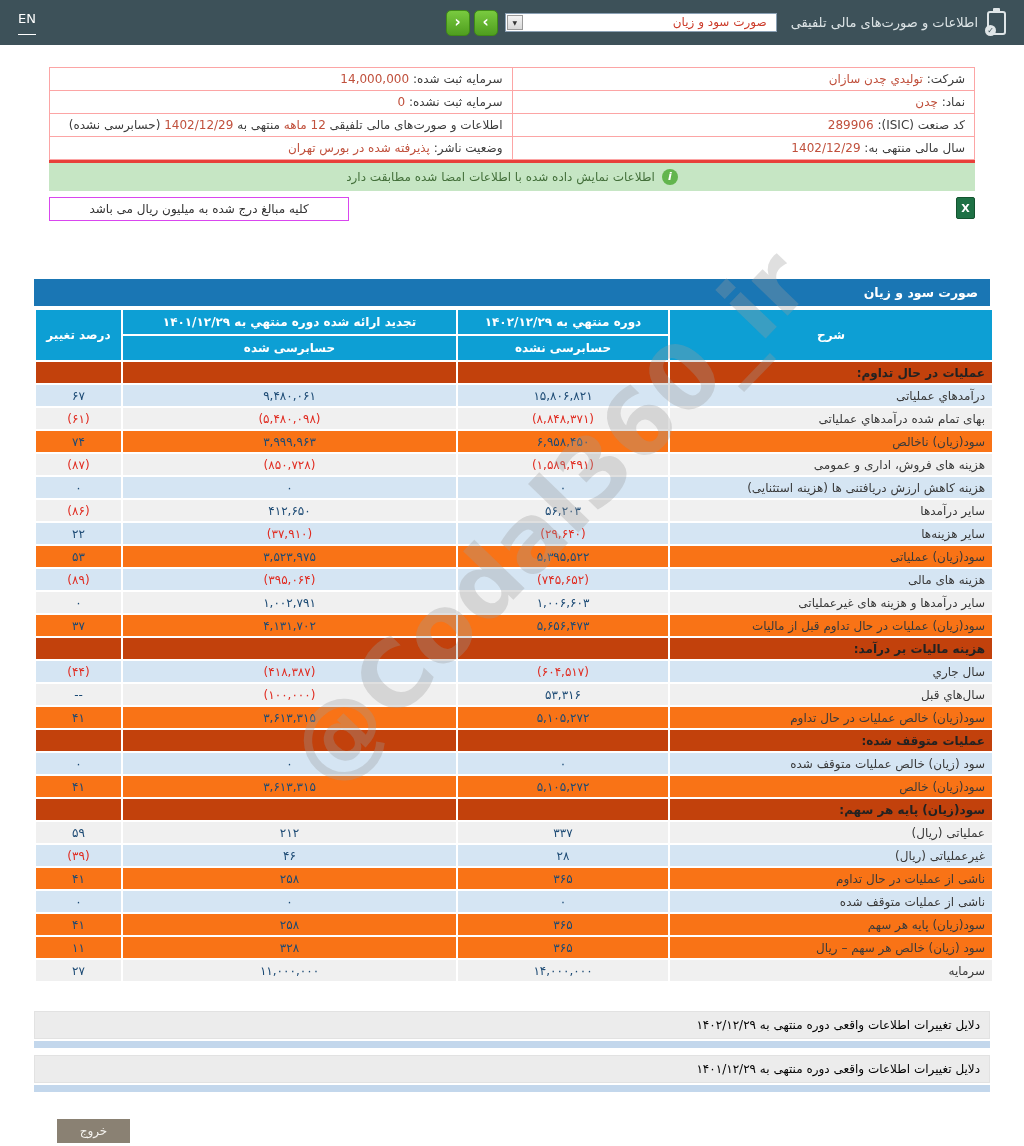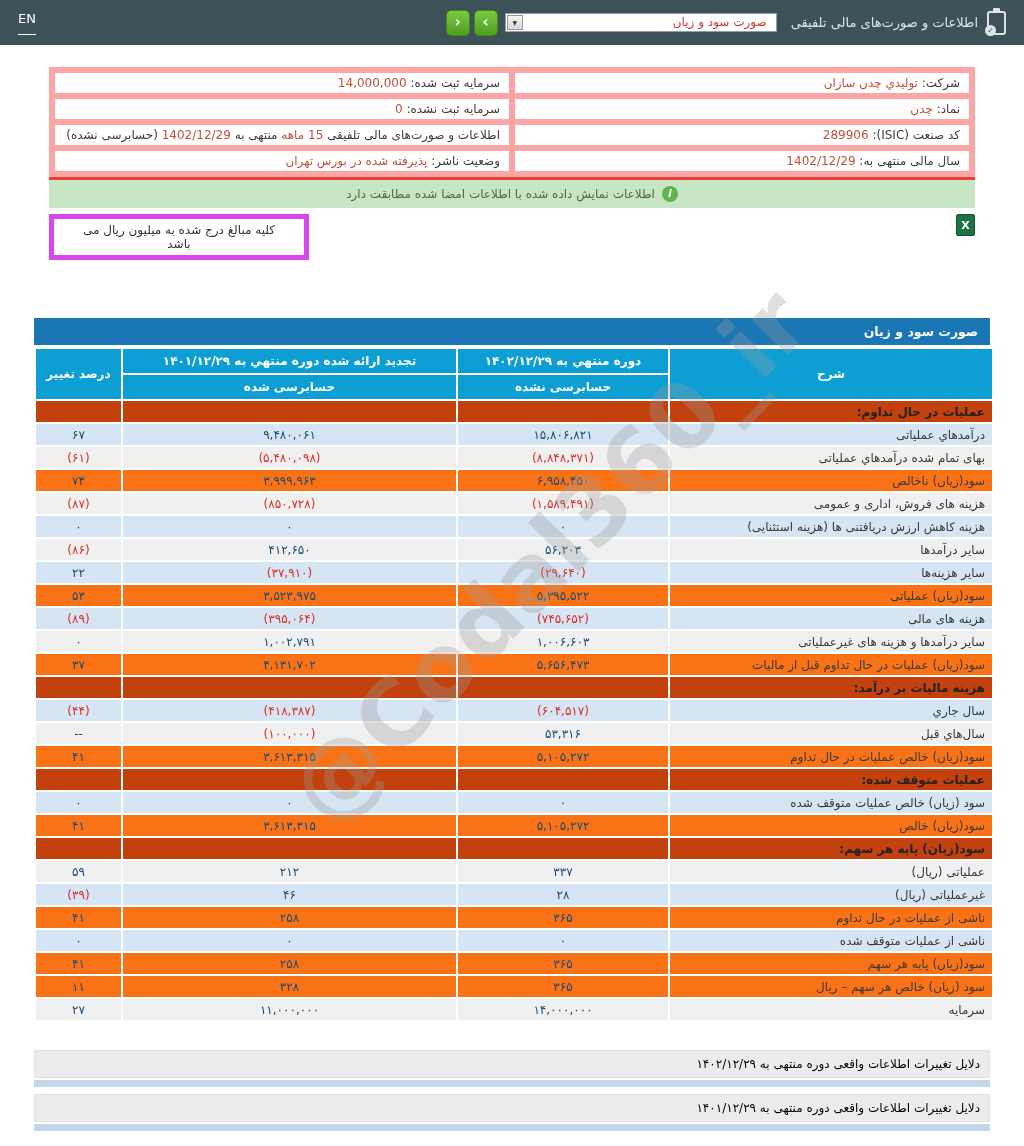--- a/index.html
+++ b/index.html
@@ -17,29 +17,29 @@
   .clipboard-icon .check-circle { position: absolute; bottom: -3px; left: -4px; width: 11px; height: 11px; border-radius: 50%; background: #dfe5e7; color: #3d5159; font-size: 8px; line-height: 11px; text-align: center; font-weight: bold; }
   .topbar-title { color: #dde4e6; font-size: 13px; margin-left: 14px; white-space: nowrap; }
   .select-wrap { width: 272px; height: 19px; background: #ffffff; border: 1px solid #8aa0b4; position: relative; margin-left: 7px; flex: 0 0 auto; cursor: pointer; }
   .select-value { display: block; color: #cc3b2a; font-size: 12px; line-height: 17px; padding: 0 9px; text-align: right; }
   .select-arrow { position: absolute; left: 1px; top: 1px; width: 16px; height: 15px; background: linear-gradient(#f4f4f4, #d8d8d8); border: 1px solid #9a9a9a; color: #333; font-size: 6px; display: flex; align-items: center; justify-content: center; }
   .nav-btn { width: 24px; height: 26px; border-radius: 5px; border: 1px solid #3f8a17; background: linear-gradient(#79ca3f, #4f9e1f); color: #fff; font-size: 15px; font-weight: bold; display: flex; align-items: center; justify-content: center; margin-left: 4px; cursor: pointer; padding-bottom: 2px; }
   .en-link { margin-right: auto; color: #ffffff; font-size: 13px; text-decoration: none; border-bottom: 1px solid #ffffff; padding-bottom: 8px; cursor: pointer; }
   
   .info-section { margin: 22px 49px 0 49px; }
   table.company { width: 100%; border-collapse: collapse; direction: rtl; font-size: 12px; background: #fff; }
-  table.company td { border: 6px solid #fca5a5; padding: 3px 9px; height: 23px; width: 50%; white-space: nowrap; margin-top: 29px; }
+  table.company td { border: 1px solid #fca5a5; padding: 3px 9px; height: 23px; width: 50%; white-space: nowrap; margin-top: 29px; }
   .co-label { color: #3c3c3c; }
   .co-value { color: #c0503c; }
   .red-divider { height: 3px; background: #e8403a; }
   .notice-bar { height: 28px; background: #c6e6c4; display: flex; direction: rtl; align-items: center; justify-content: center; gap: 7px; color: #44703b; font-size: 12px; }
   .info-icon { width: 16px; height: 16px; border-radius: 50%; background: #62b54e; color: #fff; font-size: 11px; font-weight: bold; line-height: 16px; text-align: center; flex: 0 0 auto; font-style: italic; }
   .unit-row { margin-top: 6px; display: flex; direction: rtl; justify-content: space-between; align-items: flex-start; }
   .excel-icon { width: 19px; height: 22px; background: #1e7145; border: 1px solid #14532f; border-radius: 2px; color: #fff; font-size: 11px; font-weight: bold; display: flex; align-items: center; justify-content: center; cursor: pointer; }
-  .unit-note { border: 5px solid #d946ef; background: #fff; width: 260px; padding: 4px 22px; font-size: 12px; color: #333; text-align: center; direction: rtl; }
+  .unit-note { border: 1px solid #d946ef; background: #fff; width: 300px; padding: 4px 22px; font-size: 12px; color: #333; text-align: center; direction: rtl; }
   
   .main-table-wrap { margin: 58px 34px 0 34px; position: relative; }
   .table-title { background: #1a76b4; color: #fff; font-size: 12.5px; font-weight: bold; padding: 6px 12px; text-align: right; direction: rtl; margin-bottom: 2px; }
   table.fin { width: 100%; border-collapse: separate; border-spacing: 2px; direction: rtl; font-size: 12px; background: #fff; table-layout: fixed; }
   table.fin thead th { background: #0d9fd4; color: #fff; font-weight: bold; padding: 5px 4px; font-size: 12px; }
   table.fin tbody td { padding: 3px 7px; height: 21px; }
   td.lbl { text-align: right; color: #3a3a3a; }
   td.num { text-align: center; direction: ltr; color: #1c4a74; }
   td.num.neg { color: #e02b20; }
   tr.sec td { background: #c2410c; }
@@ -95,21 +95,21 @@
         <span class="co-value">0</span>
       </td>
     </tr>
     <tr>
       <td>
         <span class="co-label">کد صنعت (ISIC):</span>
         <span class="co-value">289906</span>
       </td>
       <td>
         <span class="co-label">اطلاعات و صورت‌های مالی تلفیقی</span>
-        <span class="co-value">15 ماهه</span>
+        <span class="co-value">12 ماهه</span>
         <span class="co-label">منتهی به</span>
         <span class="co-value">1402/12/29</span>
         <span class="co-label">(حسابرسی نشده)</span>
       </td>
     </tr>
     <tr>
       <td>
         <span class="co-label">سال مالی منتهی به:</span>
         <span class="co-value">1402/12/29</span>
       </td>

